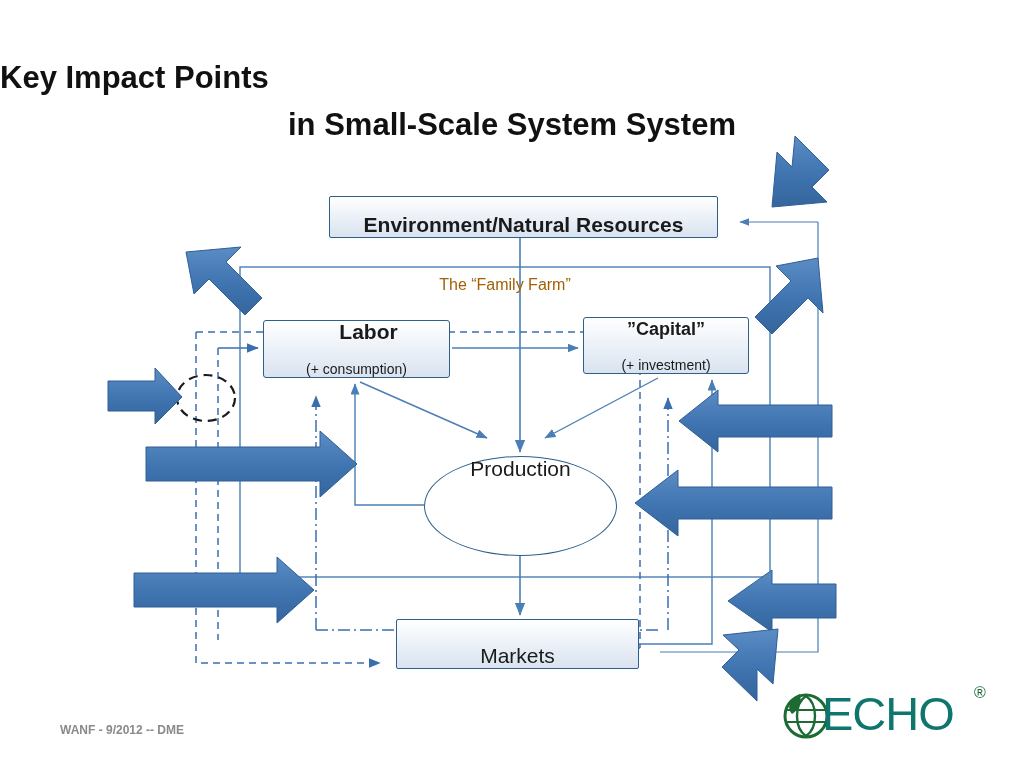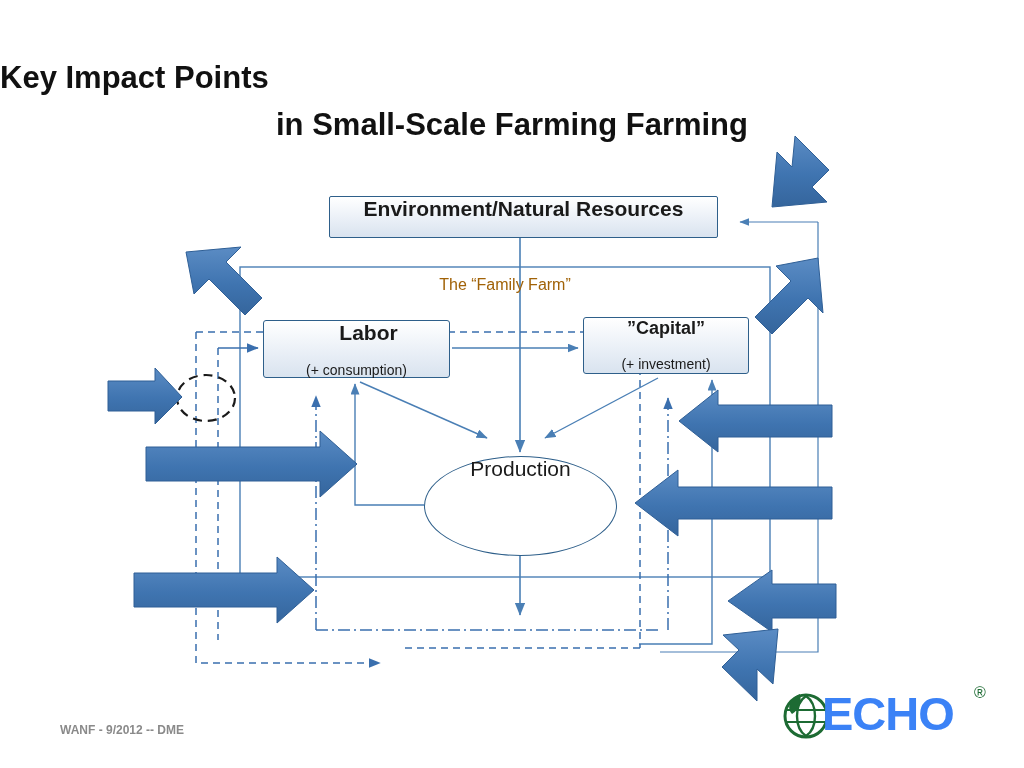--- a/index.html
+++ b/index.html
@@ -42,21 +42,21 @@
     font-weight: bold;
     color: #111111;
     line-height: 40px;
   }
   .node {
     position: absolute;
     box-sizing: border-box;
     display: flex;
     flex-direction: column;
     align-items: center;
-    justify-content: flex-start;
+    justify-content: flex-end;
     border: 1.5px solid #2e5f8a;
     background: linear-gradient(to bottom, #ffffff 0%, #e8eef6 60%, #d9e3ef 100%);
     color: #1a1a1a;
   }
   .node .main {
     font-size: 19px;
     font-weight: bold;
     white-space: nowrap;
   }
   .node .sub {
@@ -122,22 +122,22 @@
     left: 782px;
     top: 684px;
     width: 210px;
     height: 62px;
   }
   #echo-logo .echo-text {
     position: absolute;
     left: 40px;
     top: 2px;
     font-size: 47px;
-    font-weight: bold;
-    color: #3b82f6;
+    font-weight: normal;
+    color: #0f766e;
     letter-spacing: -1px;
     font-family: "Liberation Sans", sans-serif;
   }
   #echo-logo .reg {
     position: absolute;
     left: 192px;
     top: 0px;
     font-size: 16px;
     color: #1d6b33;
   }
@@ -148,21 +148,21 @@
     height: 768px;
     pointer-events: none;
   }
 </style>
 </head>
 <body>
 
 <div id="stage">
 
   <div class="title">Key Impact Points</div>
-  <div class="title-line2">in Small-Scale Farming Farming</div>
+  <div class="title-line2">in Small-Scale System System</div>
 
   <svg class="overlay" viewBox="0 0 1024 768">
     <defs>
       <marker id="ah" markerWidth="9" markerHeight="9" refX="7.5" refY="3.2" orient="auto">
         <path d="M0,0 L8,3.2 L0,6.4 z" fill="#4a7fb5"></path>
       </marker>
       <marker id="ah-dash" markerWidth="9" markerHeight="9" refX="7.5" refY="3.2" orient="auto">
         <path d="M0,0 L8,3.2 L0,6.4 z" fill="#3a6fae"></path>
       </marker>
       <linearGradient id="arrowGrad" x1="0" y1="0" x2="0" y2="1">
@@ -220,20 +220,23 @@
 
   <div class="node" id="node-capital">
     <span class="main">”Capital”</span>
     <span class="sub">(+ investment)</span>
   </div>
 
   <div id="node-production">
     <span>Production</span>
   </div>
 
+  <div class="node" id="node-markets">
+    <span class="main">Markets</span>
+  </div>
 
   <svg class="overlay" viewBox="0 0 1024 768">
 
     <g>
       <path d="M795,136 L829,170 L812,187 L827,202 L772,207 L777,152 L792,167 z" transform="rotate(0 800 170)" fill="url(#arrowGrad)" stroke="#2f5f96" stroke-width="1"></path>
     </g>
 
     <g>
       <path d="M186,252 L241,247 L226,262 L262,298 L245,315 L209,279 L194,294 z" fill="url(#arrowGrad)" stroke="#2f5f96" stroke-width="1"></path>
     </g>

